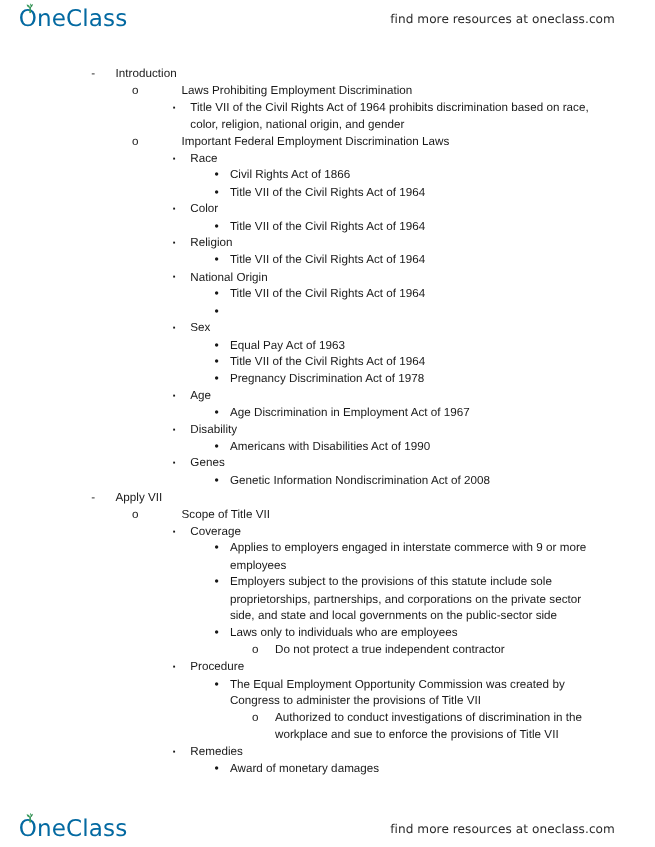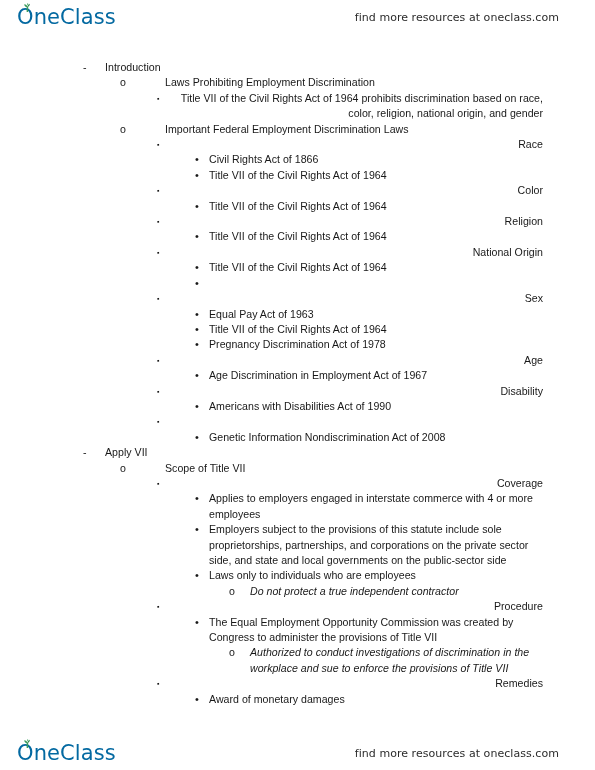--- a/index.html
+++ b/index.html
@@ -108,29 +108,29 @@
   .lvl1 { padding-left: 83px; }
   .lvl1 > .bullet { width: 22px; }
   .lvl1 > .label  { max-width: 440px; }
 
   .lvl2 { padding-left: 120px; }
   .lvl2 > .bullet { width: 21px; }
   .lvl2 > .label  { max-width: 420px; padding-left: 24px; }
 
   .lvl3 { padding-left: 157px; }
   .lvl3 > .bullet { width: 16px; }
-  .lvl3 > .label  { max-width: 370px; text-align: right; }
+  .lvl3 > .label  { max-width: 370px; }
 
   .lvl4 { padding-left: 195px; }
   .lvl4 > .bullet { width: 14px; }
   .lvl4 > .label  { max-width: 330px; }
 
   .lvl5 { padding-left: 229px; }
   .lvl5 > .bullet { width: 21px; }
-  .lvl5 > .label  { max-width: 295px; font-style: italic; }
+  .lvl5 > .label  { max-width: 295px; }
 </style>
 </head>
 <body>
 
 <div class="band header">
   <div class="brand">
     <span class="brand-logo">
       <span class="brand-text">OneClass</span>
       <svg class="sprout" viewBox="0 0 11 9" xmlns="http://www.w3.org/2000/svg">
         <path d="M5.4 9 L5.4 3.4" stroke="#3a9b5c" stroke-width="1.5" fill="none"></path>
@@ -226,40 +226,41 @@
     <div class="row lvl3">
       <span class="bullet sq">▪</span>
       <span class="label">Disability</span>
     </div>
     <div class="row lvl4">
       <span class="bullet dot">•</span>
       <span class="label">Americans with Disabilities Act of 1990</span>
     </div>
     <div class="row lvl3">
       <span class="bullet sq">▪</span>
+      <span class="label">Genes</span>
     </div>
     <div class="row lvl4">
       <span class="bullet dot">•</span>
       <span class="label">Genetic Information Nondiscrimination Act of 2008</span>
     </div>
     <div class="row lvl1">
       <span class="bullet">-</span>
       <span class="label">Apply VII</span>
     </div>
     <div class="row lvl2">
       <span class="bullet">o</span>
       <span class="label">Scope of Title VII</span>
     </div>
     <div class="row lvl3">
       <span class="bullet sq">▪</span>
       <span class="label">Coverage</span>
     </div>
     <div class="row lvl4">
       <span class="bullet dot">•</span>
-      <span class="label">Applies to employers engaged in interstate commerce with 4 or more employees</span>
+      <span class="label">Applies to employers engaged in interstate commerce with 9 or more employees</span>
     </div>
     <div class="row lvl4">
       <span class="bullet dot">•</span>
       <span class="label">Employers subject to the provisions of this statute include sole proprietorships, partnerships, and corporations on the private sector side, and state and local governments on the public-sector side</span>
     </div>
     <div class="row lvl4">
       <span class="bullet dot">•</span>
       <span class="label">Laws only to individuals who are employees</span>
     </div>
     <div class="row lvl5">

